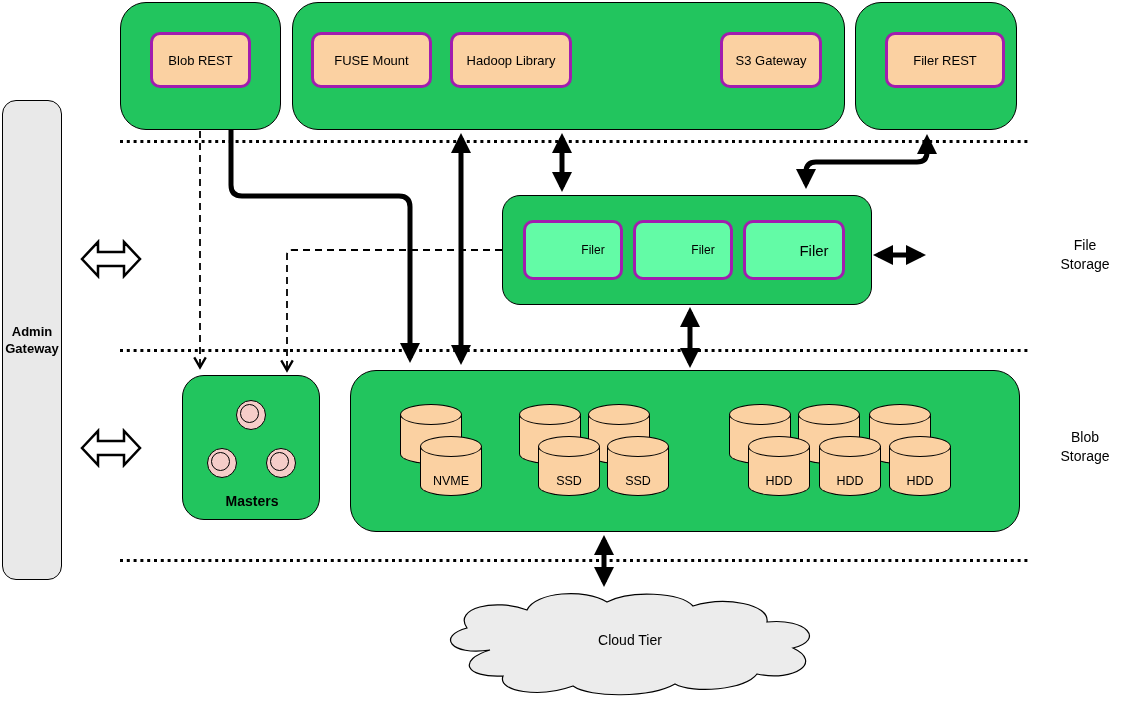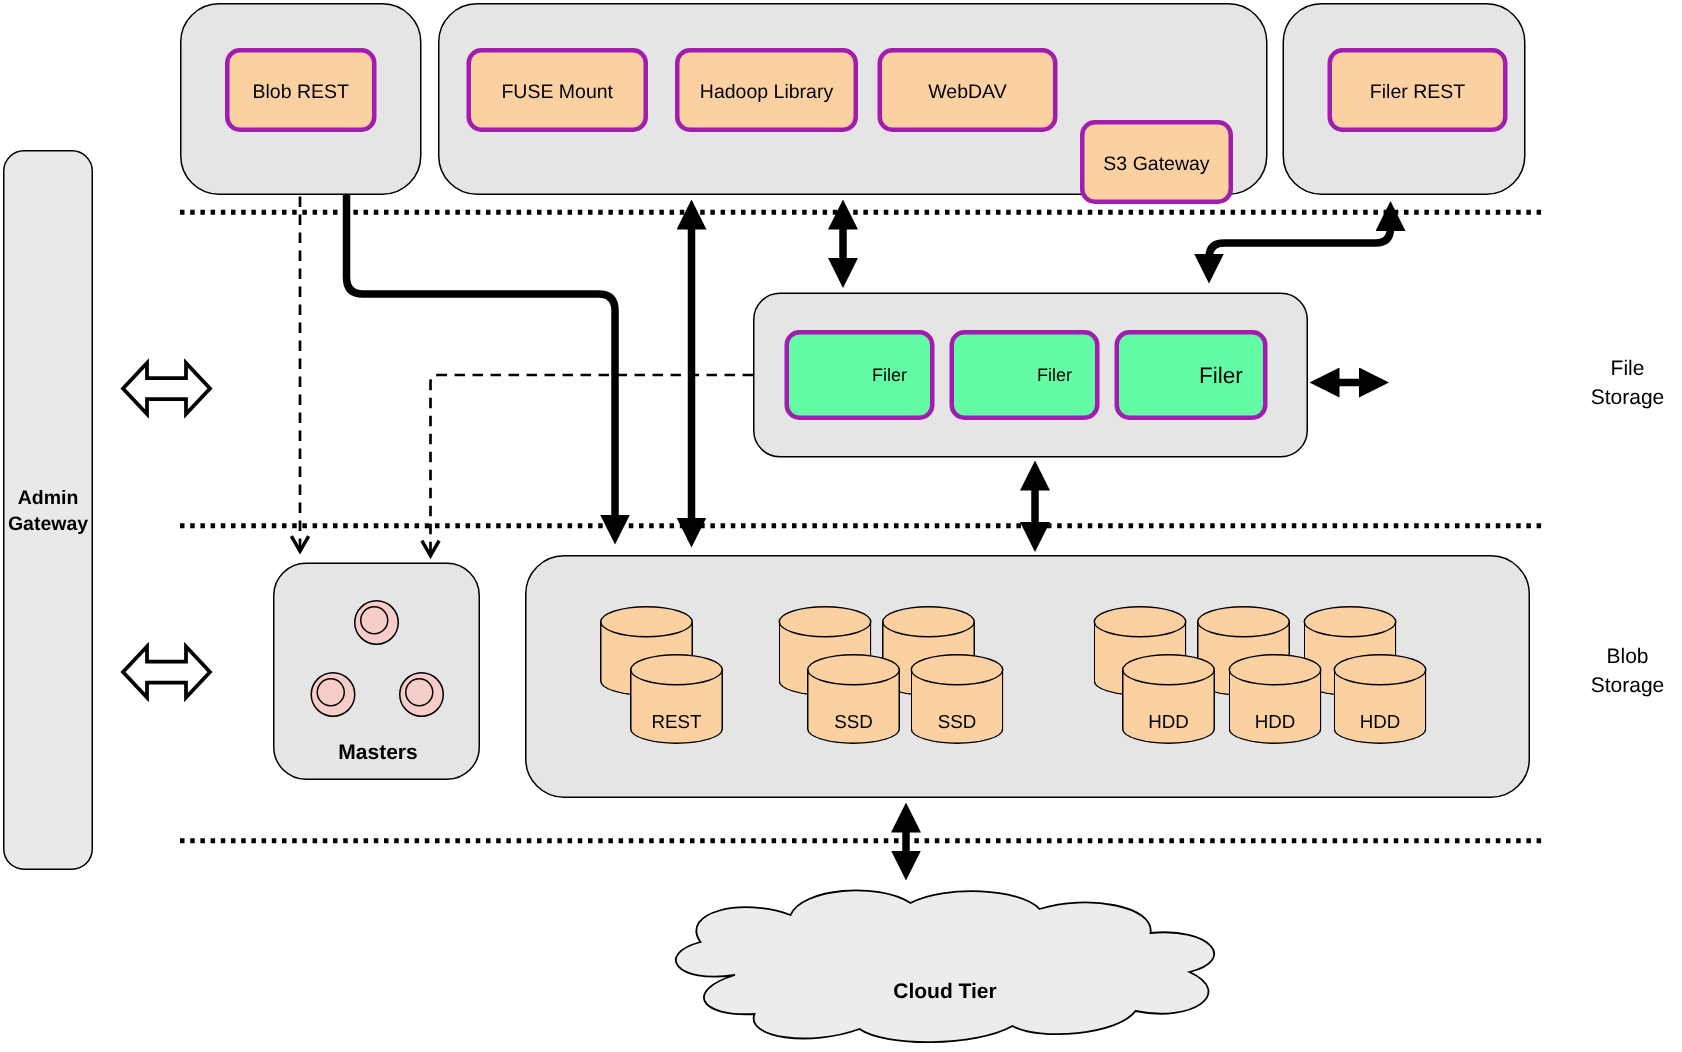--- a/index.html
+++ b/index.html
@@ -2,21 +2,21 @@
 <html><head>
 <meta charset="utf-8">
 <style>
   html,body{margin:0;padding:0;background:#ffffff;}
   .stage{
     position:relative;width:1121px;height:701px;background:#ffffff;overflow:hidden;
     font-family:"Liberation Sans","DejaVu Sans",sans-serif;color:#000;
   }
   
   .container{
-    position:absolute;background:#e5e5e5;border:1px solid #000;box-sizing:border-box;
+    position:absolute;background:#22c55e;border:1px solid #000;box-sizing:border-box;
   }
   .r26{border-radius:26px;}
   .r20{border-radius:18px;}
   .r22{border-radius:22px;}
   
   .node{
     position:absolute;border:3px solid #a21caf;border-radius:10px;box-sizing:border-box;
     display:flex;align-items:center;justify-content:center;
     font-size:13px;text-align:center;
   }
@@ -58,22 +58,22 @@
     font-size:12.5px;z-index:3;
   }
   
   .cyl.big{width:104px;height:96px;z-index:1;}
   .cyl.big .ell{height:32px;background:#63fba6;}
   .cyl.big .body{top:15px;height:81px;background:#63fba6;border-radius:0 0 52px 52px / 0 0 16px 16px;}
   .cyl.big .lbl{bottom:16px;font-size:13.5px;font-weight:bold;line-height:17px;}
   
   .overlay{position:absolute;left:0;top:0;z-index:5;pointer-events:none;}
   .cloud-label{
-    position:absolute;left:435px;top:652px;width:390px;text-align:center;
-    font-size:14px;font-weight:bold;z-index:6;
+    position:absolute;left:435px;top:632px;width:390px;text-align:center;
+    font-size:14px;font-weight:normal;z-index:6;
   }
 </style>
 </head>
 <body>
 
 <div class="stage">
 
   <div class="admin">
     <span>Admin</span>
     <span>Gateway</span>
@@ -84,24 +84,21 @@
     <span>Blob REST</span>
   </div>
 
   <div class="container r26" style="left:292px;top:2px;width:553px;height:128px;"></div>
   <div class="node orange" style="left:311px;top:32px;width:121px;height:56px;">
     <span>FUSE Mount</span>
   </div>
   <div class="node orange" style="left:450px;top:32px;width:122px;height:56px;">
     <span>Hadoop Library</span>
   </div>
-  <div class="node orange" style="left:585px;top:32px;width:120px;height:56px;">
-    <span>WebDAV</span>
-  </div>
-  <div class="node orange" style="left:720px;top:32px;width:102px;height:56px;margin-top:48px;">
+  <div class="node orange" style="left:720px;top:32px;width:102px;height:56px;">
     <span>S3 Gateway</span>
   </div>
 
   <div class="container r26" style="left:855px;top:2px;width:162px;height:128px;"></div>
   <div class="node orange" style="left:885px;top:32px;width:120px;height:56px;">
     <span>Filer REST</span>
   </div>
 
   <div class="container r20" style="left:502px;top:195px;width:370px;height:110px;"></div>
   <div class="node green" style="left:523px;top:220px;width:100px;height:60px;font-size:12px;">
@@ -133,21 +130,21 @@
 
   <div class="container r26" style="left:350px;top:370px;width:670px;height:162px;"></div>
 
   <div class="cyl" style="left:400px;top:404px;">
     <div class="body"></div>
       <div class="ell"></div>
   </div>
   <div class="cyl front" style="left:420px;top:436px;">
     <div class="body"></div>
       <div class="ell"></div>
-    <div class="lbl">REST</div>
+    <div class="lbl">NVME</div>
   </div>
 
   <div class="cyl" style="left:519px;top:404px;">
     <div class="body"></div>
       <div class="ell"></div>
   </div>
   <div class="cyl" style="left:588px;top:404px;">
     <div class="body"></div>
       <div class="ell"></div>
   </div>

